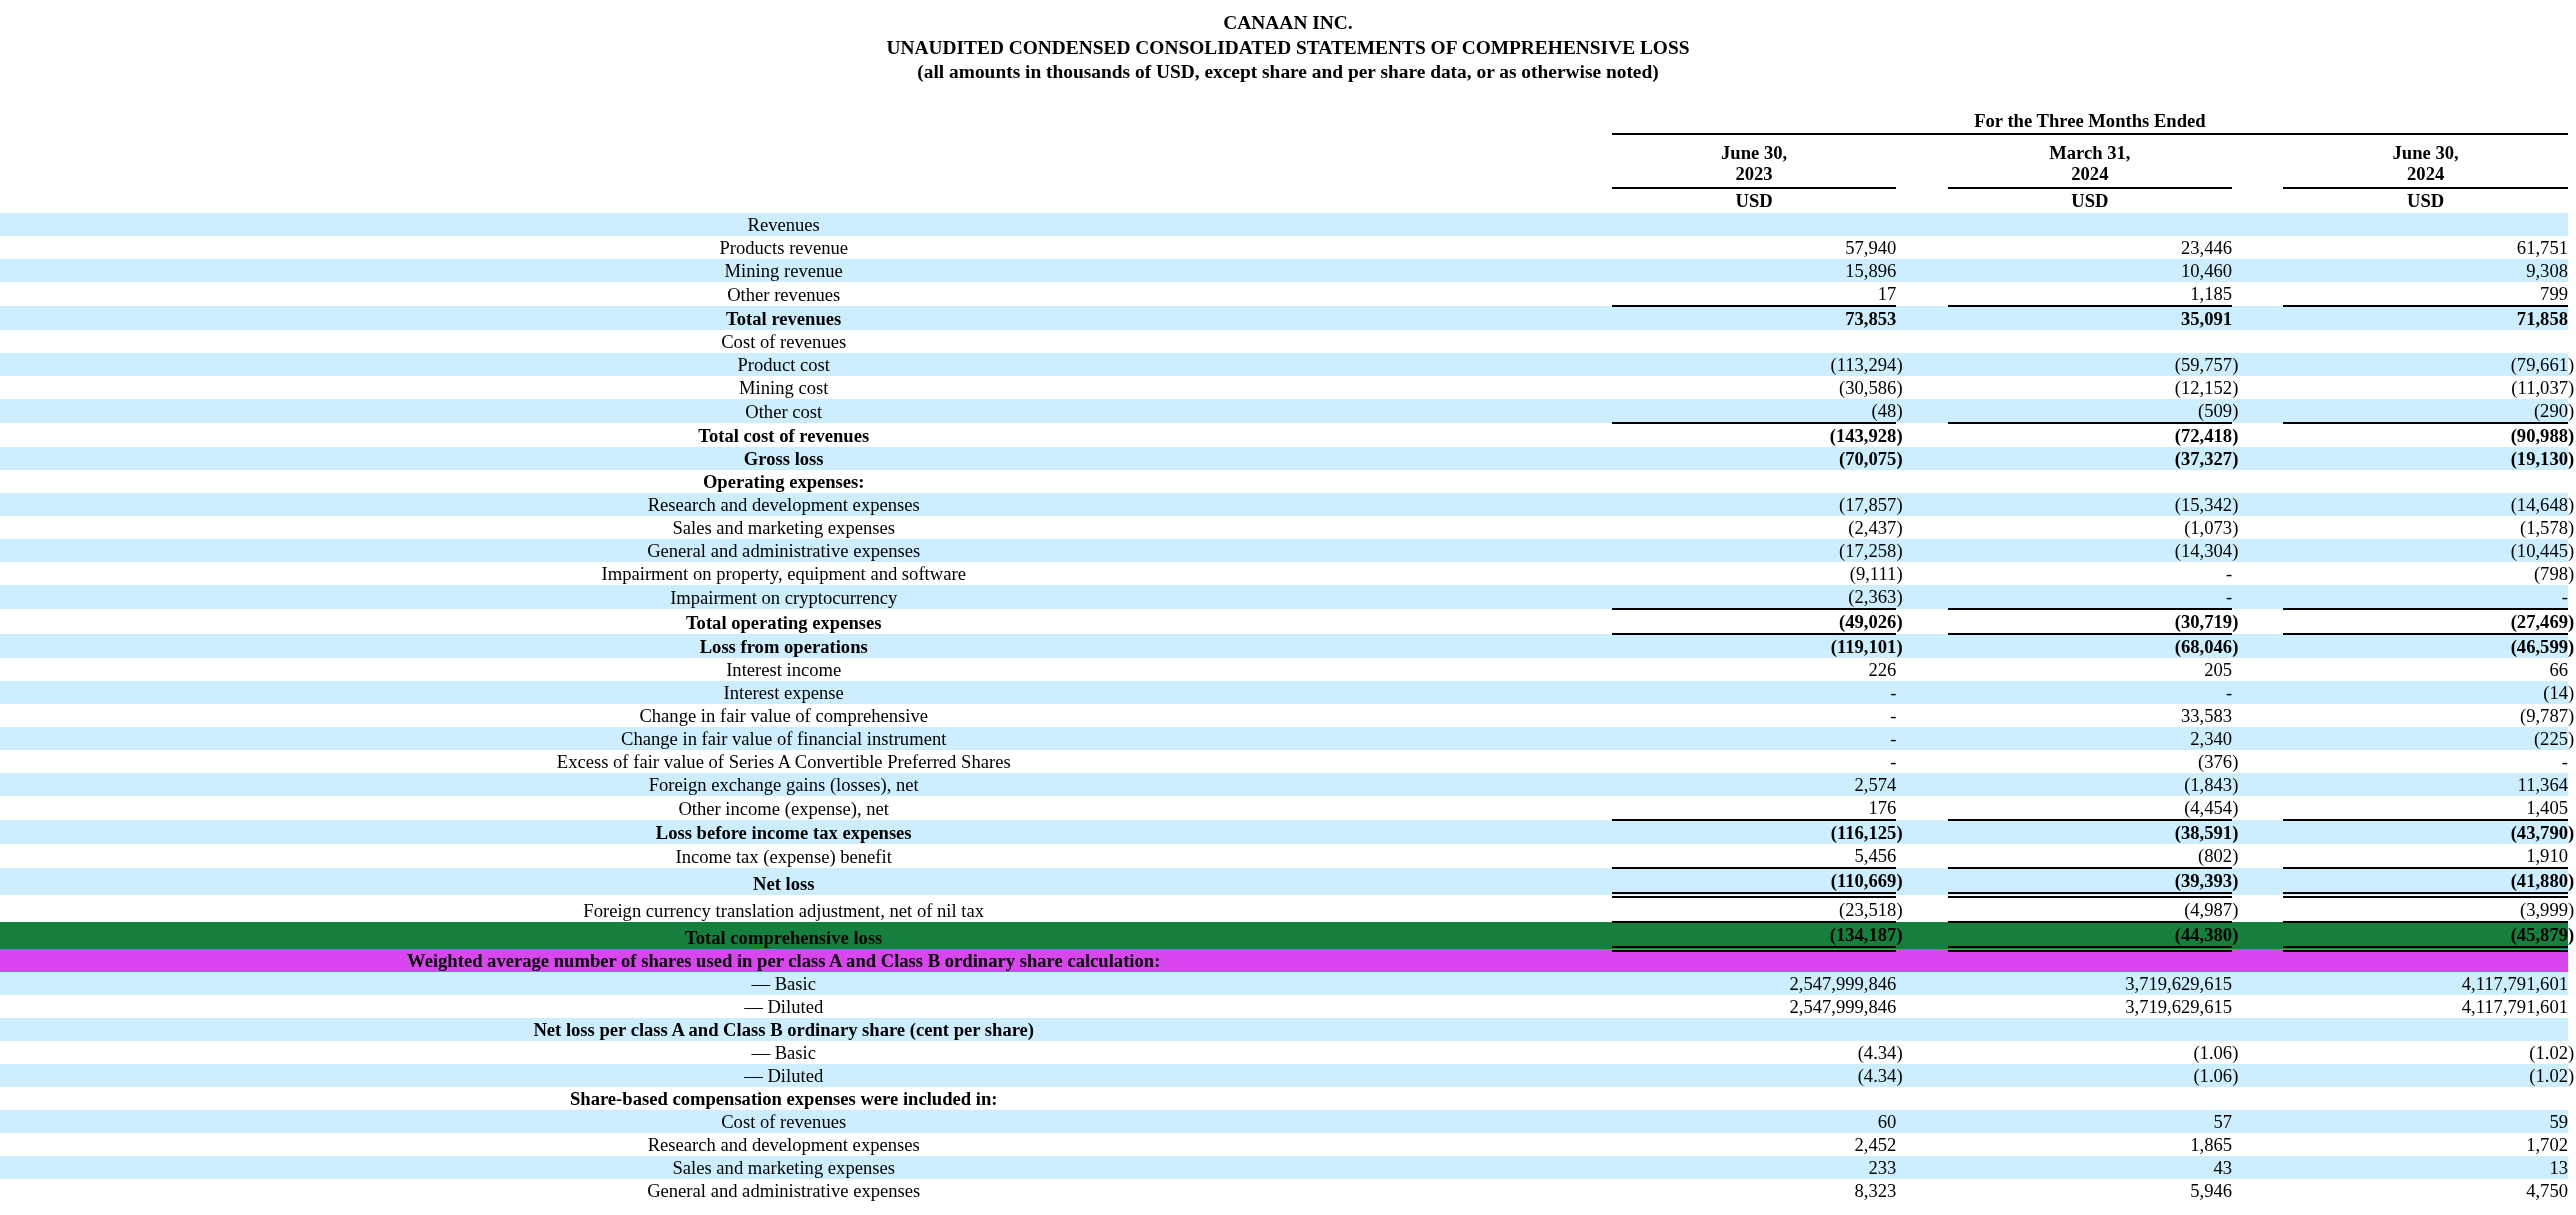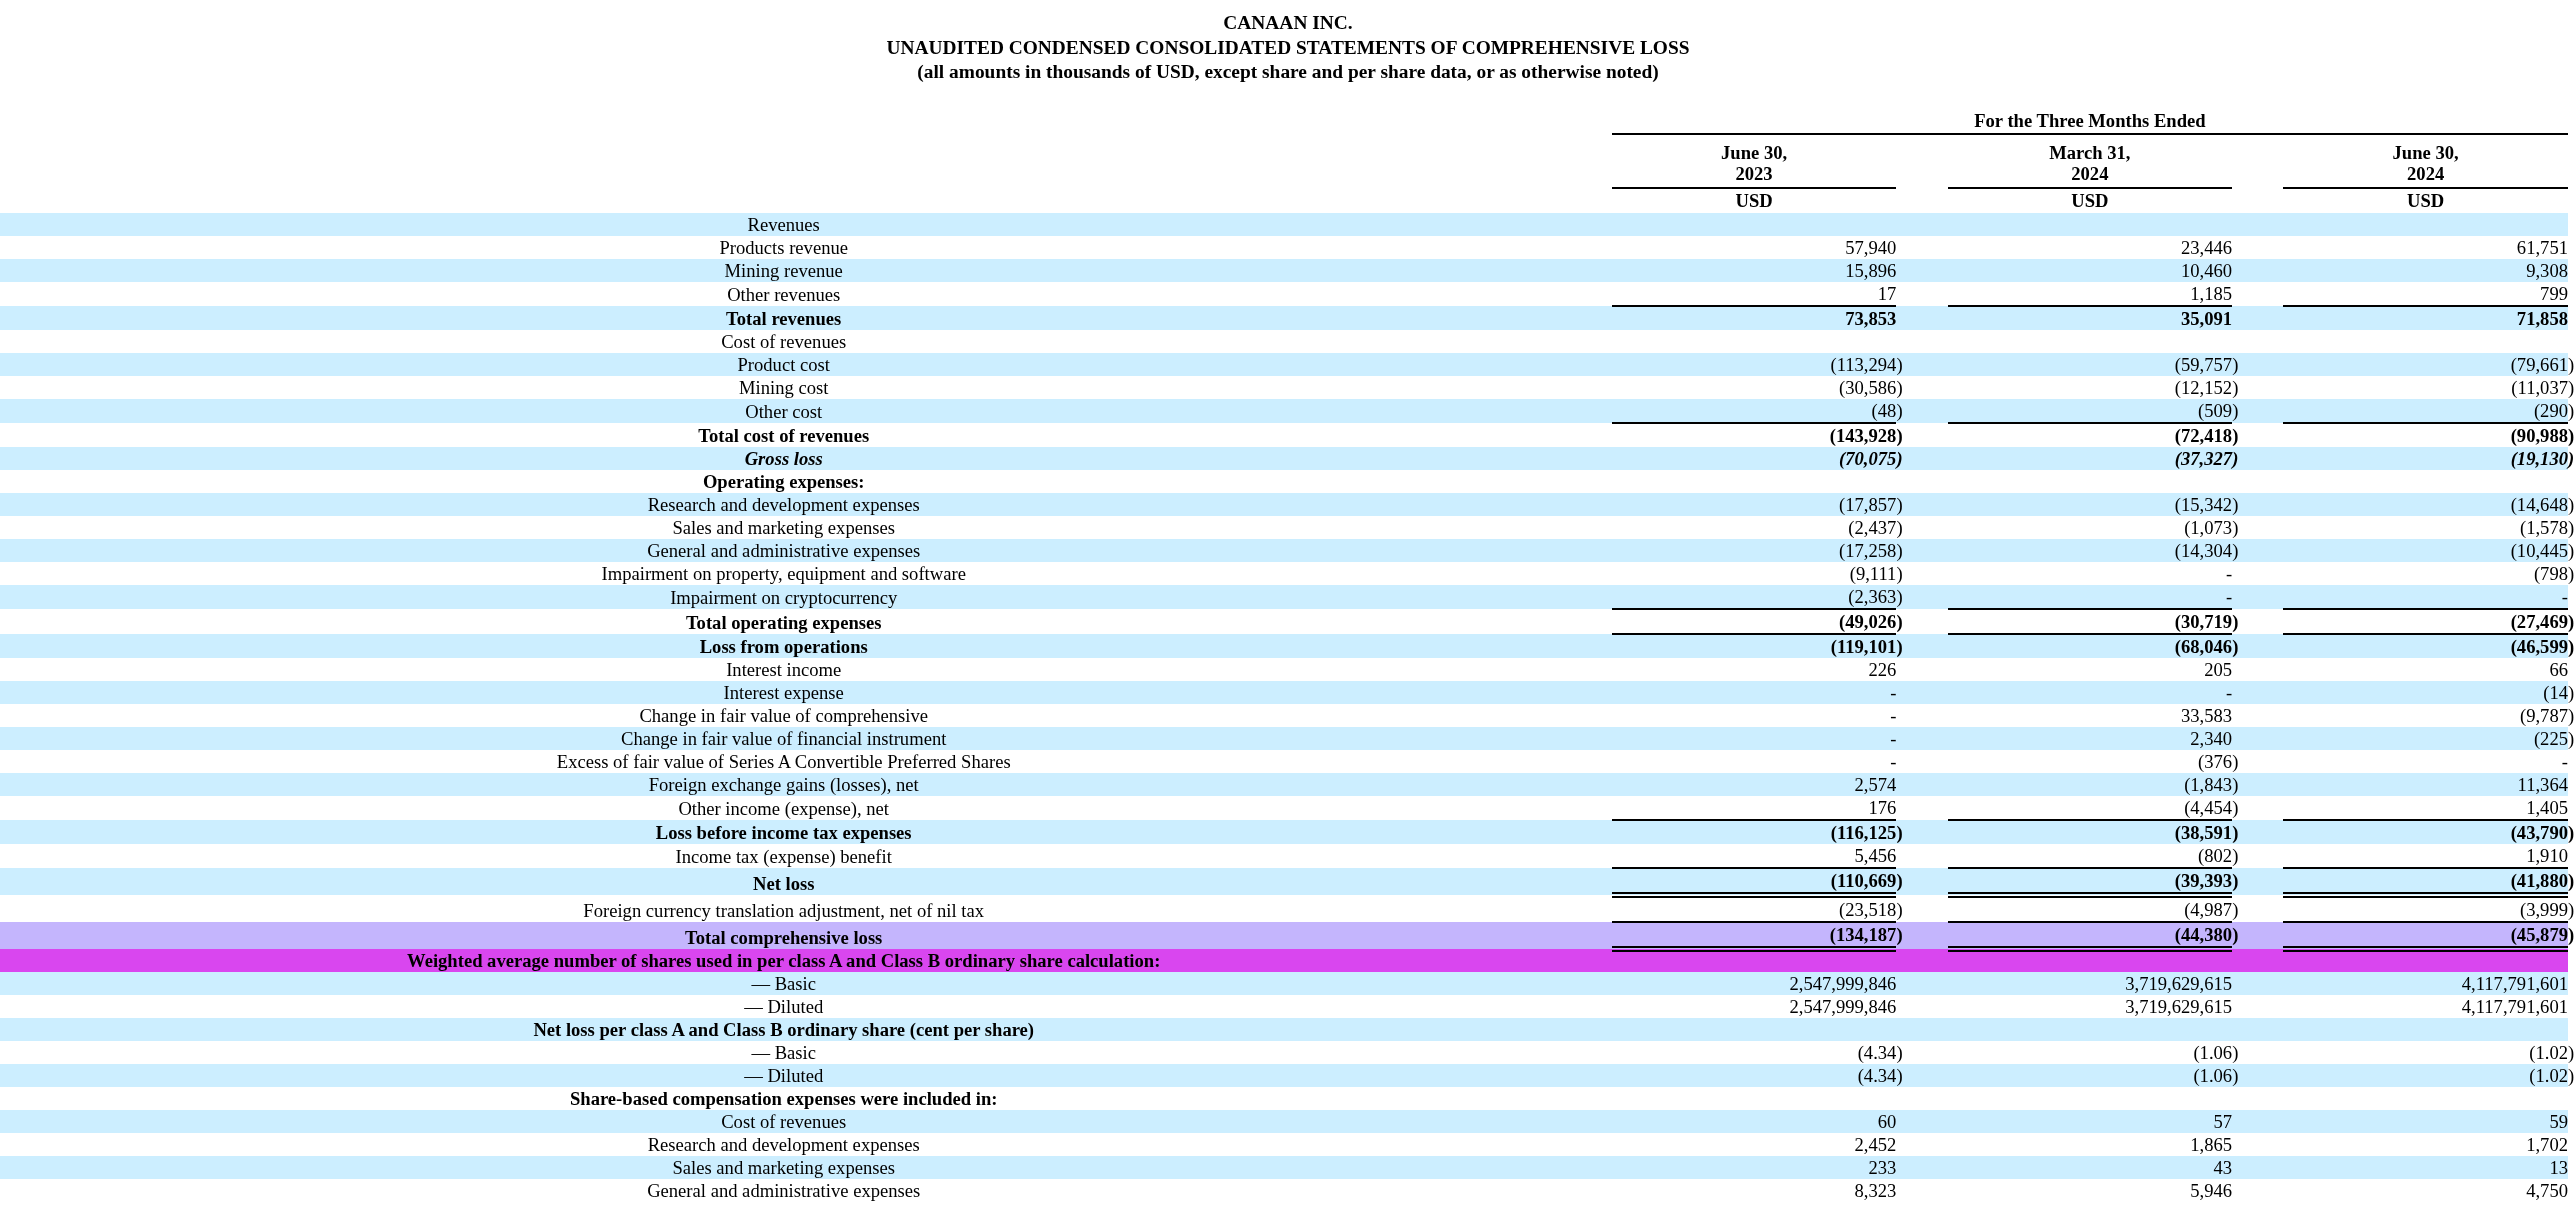--- a/index.html
+++ b/index.html
@@ -166,21 +166,21 @@
         </tr>
         <tr class="bold" style="background: rgb(255, 255, 255);">
           <td class="label">Total cost of revenues</td>
           <td></td>
           <td class="num"><span>(143,928</span><span class="hang">)</span></td>
           <td></td>
           <td class="num"><span>(72,418</span><span class="hang">)</span></td>
           <td></td>
           <td class="num"><span>(90,988</span><span class="hang">)</span></td>
         </tr>
-        <tr class="bold" style="background: rgb(204, 238, 255); font-style: italic;">
+        <tr class="bold" style="background: rgb(204, 238, 255);">
           <td class="label">Gross loss</td>
           <td></td>
           <td class="num"><span>(70,075</span><span class="hang">)</span></td>
           <td></td>
           <td class="num"><span>(37,327</span><span class="hang">)</span></td>
           <td></td>
           <td class="num"><span>(19,130</span><span class="hang">)</span></td>
         </tr>
         <tr class="bold" style="background: rgb(255, 255, 255);">
           <td class="label">Operating expenses:</td>
@@ -346,21 +346,21 @@
         </tr>
         <tr style="background: rgb(255, 255, 255);">
           <td class="label">Foreign currency translation adjustment, net of nil tax</td>
           <td></td>
           <td class="num rule-single"><span>(23,518</span><span class="hang">)</span></td>
           <td></td>
           <td class="num rule-single"><span>(4,987</span><span class="hang">)</span></td>
           <td></td>
           <td class="num rule-single"><span>(3,999</span><span class="hang">)</span></td>
         </tr>
-        <tr class="bold" style="background: #c4b5fd;">
+        <tr class="bold" style="background: #15803d;">
           <td class="label">Total comprehensive loss</td>
           <td></td>
           <td class="num rule-double"><span>(134,187</span><span class="hang">)</span></td>
           <td></td>
           <td class="num rule-double"><span>(44,380</span><span class="hang">)</span></td>
           <td></td>
           <td class="num rule-double"><span>(45,879</span><span class="hang">)</span></td>
         </tr>
         <tr class="bold" style="background: #d946ef;">
           <td class="label">Weighted average number of shares used in per class A and Class B ordinary share calculation:</td>

